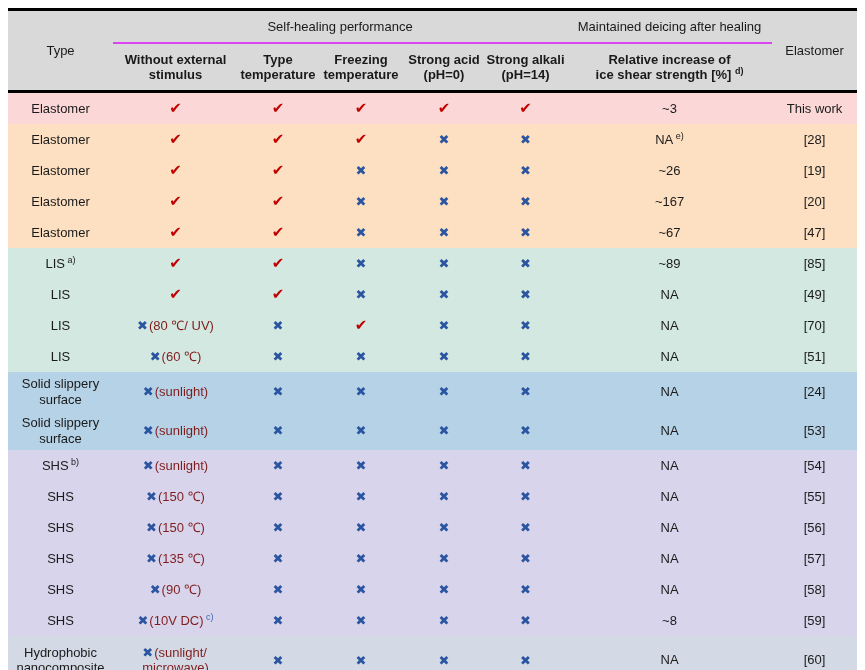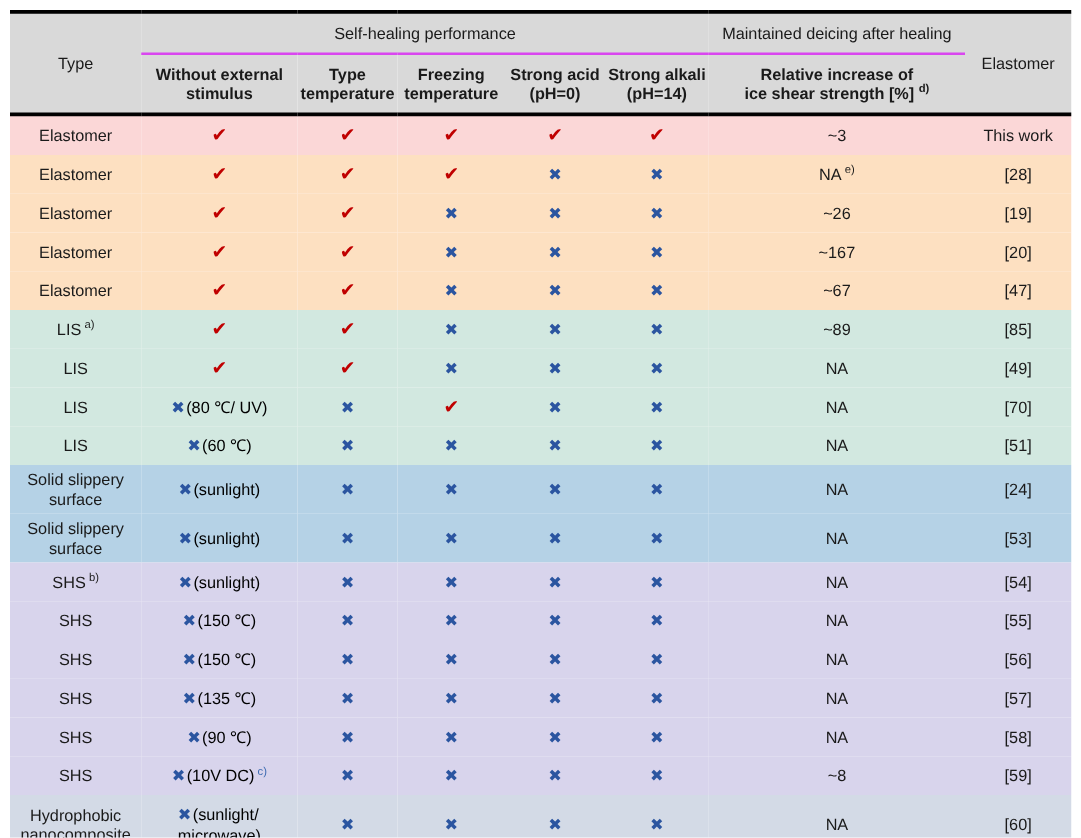--- a/index.html
+++ b/index.html
@@ -56,21 +56,21 @@
   tr.band-blue   td { background: #b5d2e6; }
   tr.band-purple td { background: #d8d4ec; }
   tr.band-steel  td { background: #d3dae6; }
   tr.band-blue  td { height: 37px; }
   tr.band-steel td { height: 46px; }
 
   .stim { display: inline-block; text-align: left; vertical-align: middle; }
   .glyph { font-family: "DejaVu Sans", sans-serif; font-weight: bold; }
   .glyph.check { color: #c00000; font-size: 15px; }
   .glyph.cross { color: #2b55a0; font-size: 13px; }
-  .note { color: #000000; white-space: pre-line; margin-left: 1px; }
+  .note { color: #7f1d1d; white-space: pre-line; margin-left: 1px; }
   sup { font-size: 9px; line-height: 0; }
   .note-sup { color: #3c6ab1; }
   .hdr-sup, .cell-sup { color: #1a1a1a; }
 </style>
 </head>
 <body>
 
 <div class="page">
   <table class="cmp">
     <colgroup>

